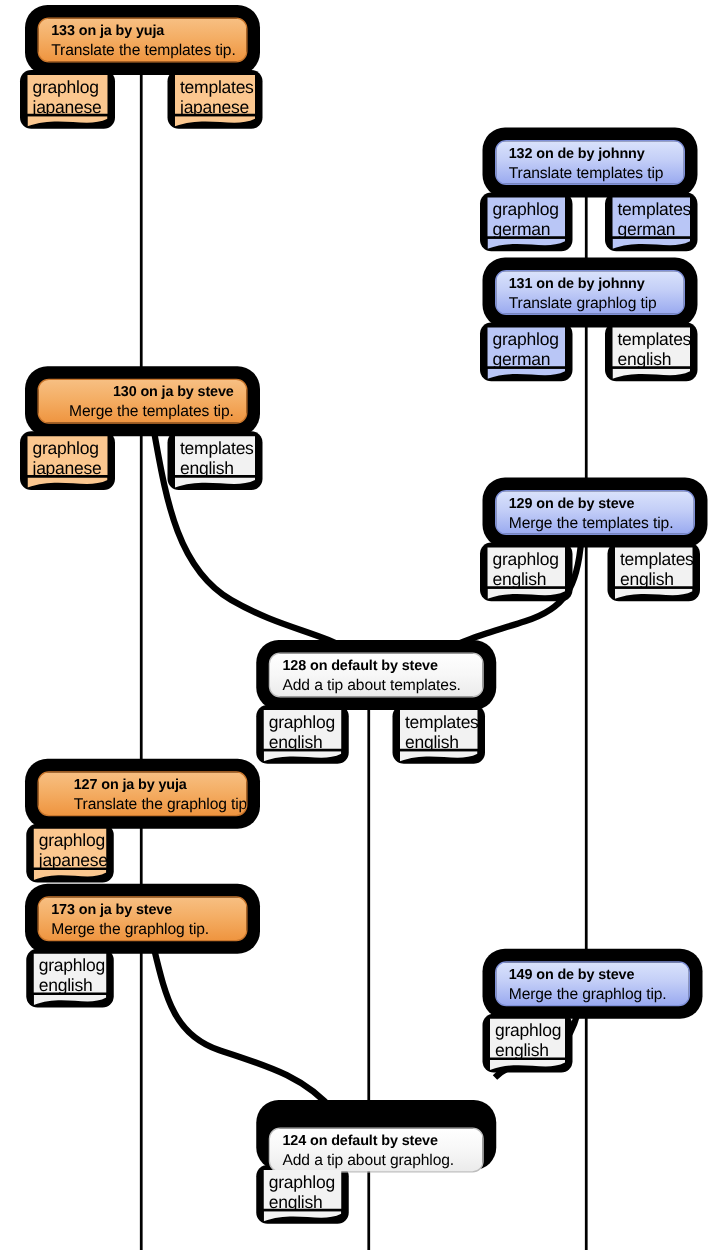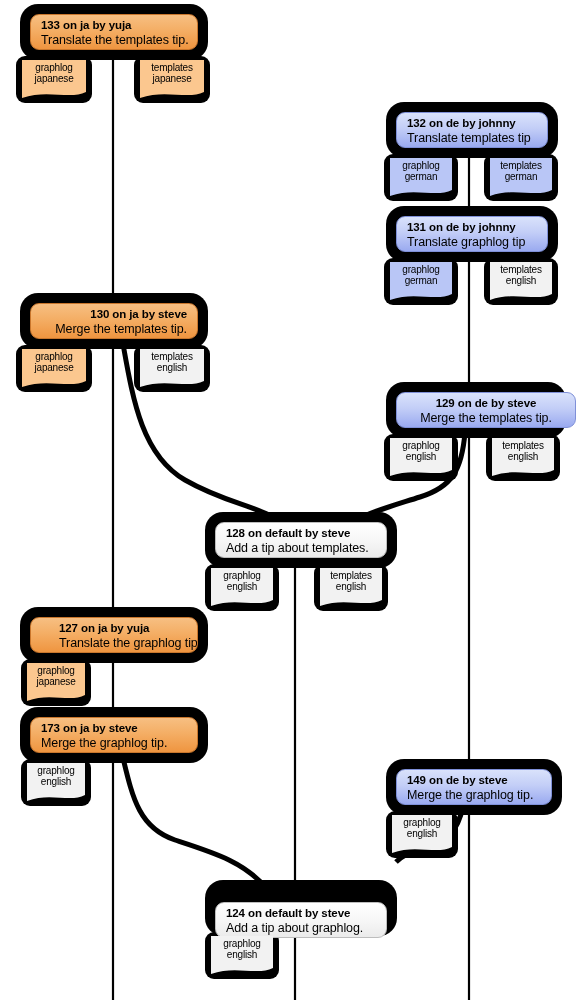--- a/index.html
+++ b/index.html
@@ -68,22 +68,21 @@
   }
   .tag-halo {
     position: absolute;
     background: #000000;
     border-radius: 9px;
   }
   .tag-body {
     position: absolute;
     box-sizing: border-box;
     padding: 2px 4px 0 4px;
-    text-align: center;
-    font-size: 10px;
+    font-size: 14px;
     line-height: 1.12;
     color: #000000;
     letter-spacing: -0.2px;
     overflow: visible;
   }
   .tag-body .t1, .tag-body .t2 { white-space: nowrap; display: block; }
   .tag-orange { background: #fbc78f; }
   .tag-blue   { background: #b9c6f6; }
   .tag-grey   { background: #f2f2f2; }
   .tag-wave {
@@ -205,21 +204,21 @@
           <span class="t2">english</span>
           <div class="tag-wave" style="top: 30px;"><svg width="100%" height="9" viewBox="0 0 100 9" preserveAspectRatio="none">
               <path d="M0,0 L100,0 L100,2 C75,10 40,-1 0,8 Z" fill="#f2f2f2"></path>
             </svg></div>
         </div>
       </div>
       <div class="node" style="left: 0px; top: 0px;">
         <div class="node-halo" style="left: 386px; top: 382px; width: 180px; height: 56px;"></div>
         <div class="tag-halo" style="left: 384px; top: 434px; width: 74px; height: 47px;"></div>
         <div class="tag-halo" style="left: 486px; top: 434px; width: 74px; height: 47px;"></div>
-        <div class="node-box fill-blue" style="left: 396px; top: 392px; width: 180px; height: 36px; text-align: center;">
+        <div class="node-box fill-blue" style="left: 396px; top: 392px; width: 160px; height: 36px;">
           <div class="line1">129 on de by steve</div>
           <div class="line2">Merge the templates tip.</div>
         </div>
         <div class="tag-body tag-grey" style="left: 390px; top: 438px; width: 62px; height: 31px;">
           <span class="t1">graphlog</span>
           <span class="t2">english</span>
           <div class="tag-wave" style="top: 30px;"><svg width="100%" height="9" viewBox="0 0 100 9" preserveAspectRatio="none">
               <path d="M0,0 L100,0 L100,2 C75,10 40,-1 0,8 Z" fill="#f2f2f2"></path>
             </svg></div>
         </div>

